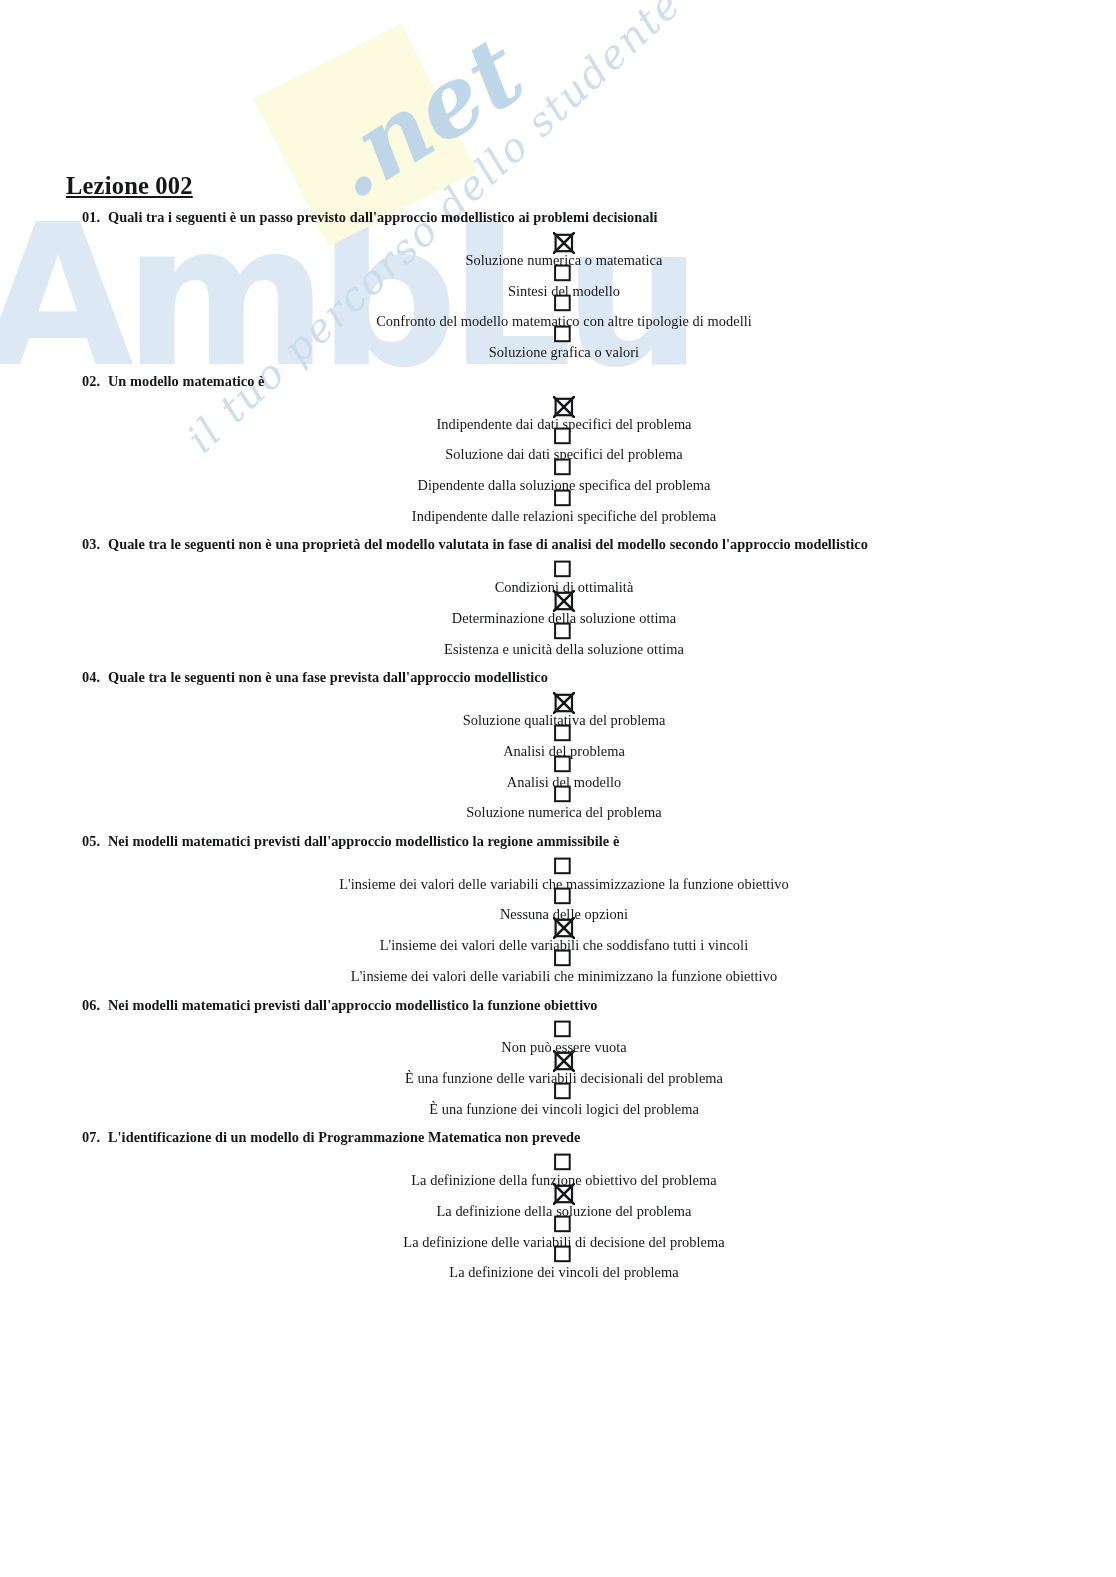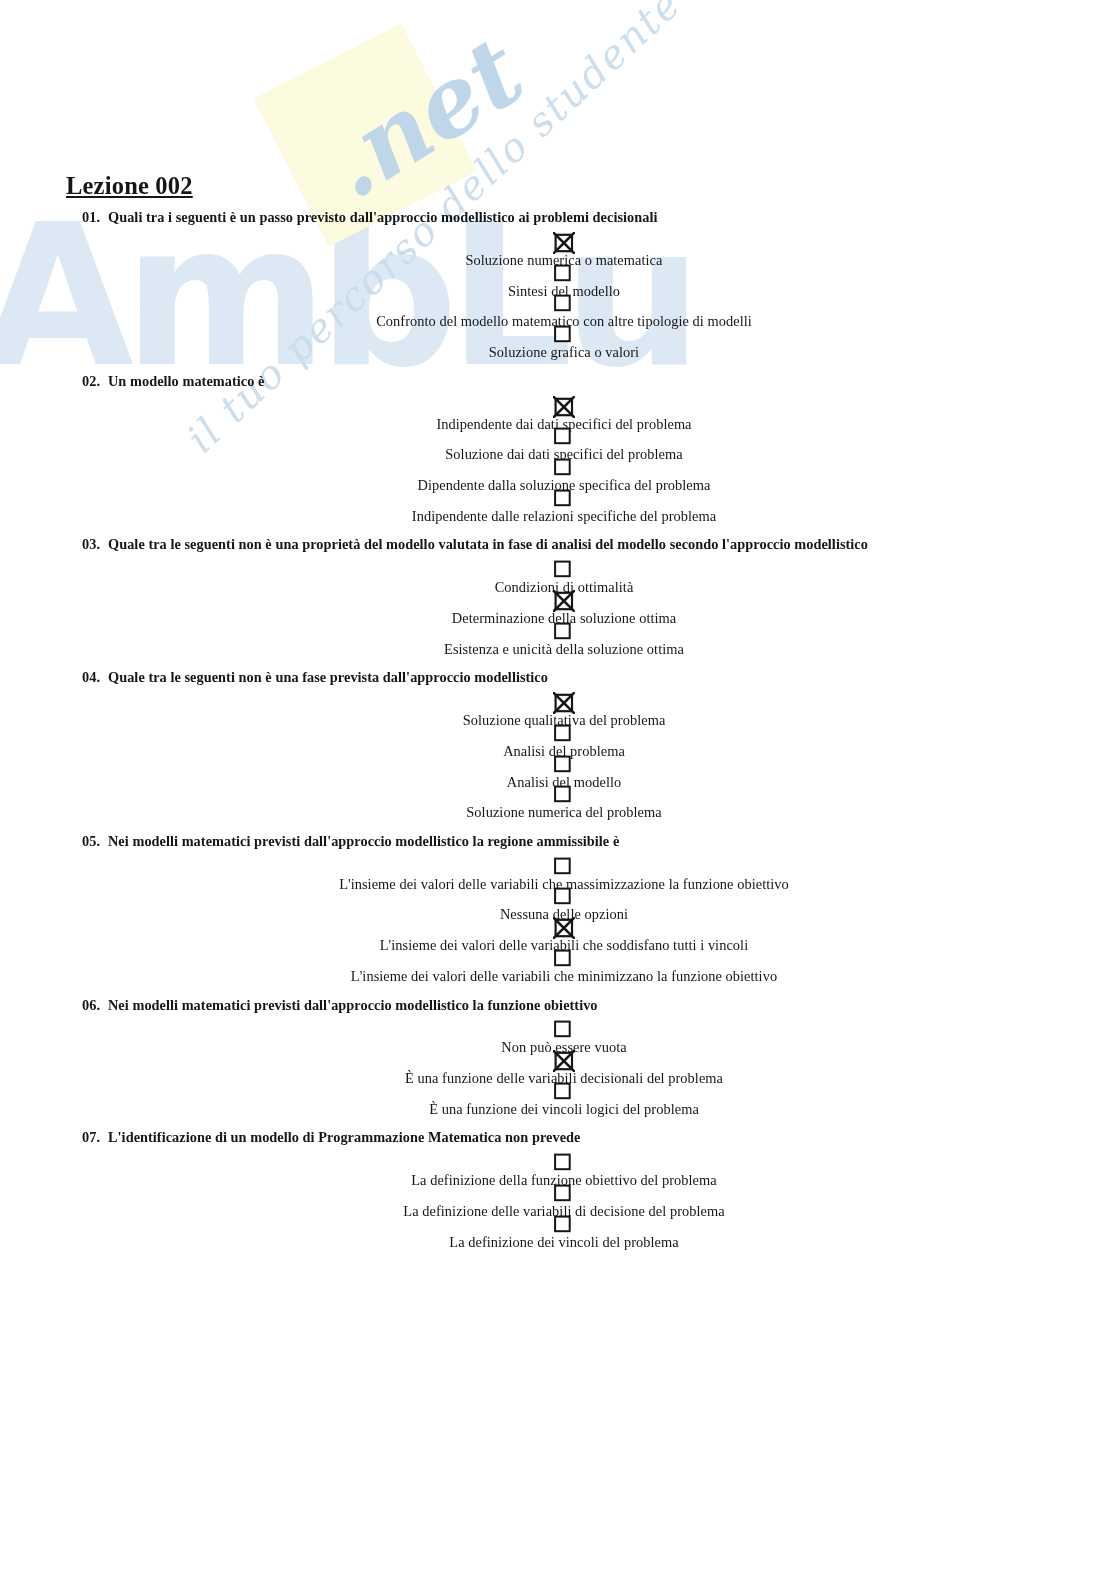--- a/index.html
+++ b/index.html
@@ -376,20 +376,30 @@
             <div class="option-row">
               <span class="cbox">
                 <svg width="20" height="20" viewBox="0 0 20 20" aria-hidden="true">
                   <rect x="2.1" y="2.6" width="14.6" height="14.6" fill="#ffffff" stroke="#15161a" stroke-width="2"></rect>
                 </svg>
               </span>
               <span class="option-text">La definizione della funzione obiettivo del problema</span>
             </div>
             <div class="option-row">
               <span class="cbox">
+                <svg width="22" height="22" viewBox="0 0 22 22" aria-hidden="true">
+                  <rect x="2.6" y="2.8" width="16.4" height="16.4" fill="#ffffff" stroke="#15161a" stroke-width="2.2"></rect>
+                  <line x1="0.9" y1="1.1" x2="20.8" y2="20.9" stroke="#15161a" stroke-width="2.7" stroke-linecap="round"></line>
+                  <line x1="20.8" y1="1.1" x2="0.9" y2="20.9" stroke="#15161a" stroke-width="2.7" stroke-linecap="round"></line>
+                </svg>
+              </span>
+              <span class="option-text">La definizione della soluzione del problema</span>
+            </div>
+            <div class="option-row">
+              <span class="cbox">
                 <svg width="20" height="20" viewBox="0 0 20 20" aria-hidden="true">
                   <rect x="2.1" y="2.6" width="14.6" height="14.6" fill="#ffffff" stroke="#15161a" stroke-width="2"></rect>
                 </svg>
               </span>
               <span class="option-text">La definizione delle variabili di decisione del problema</span>
             </div>
             <div class="option-row">
               <span class="cbox">
                 <svg width="20" height="20" viewBox="0 0 20 20" aria-hidden="true">
                   <rect x="2.1" y="2.6" width="14.6" height="14.6" fill="#ffffff" stroke="#15161a" stroke-width="2"></rect>

